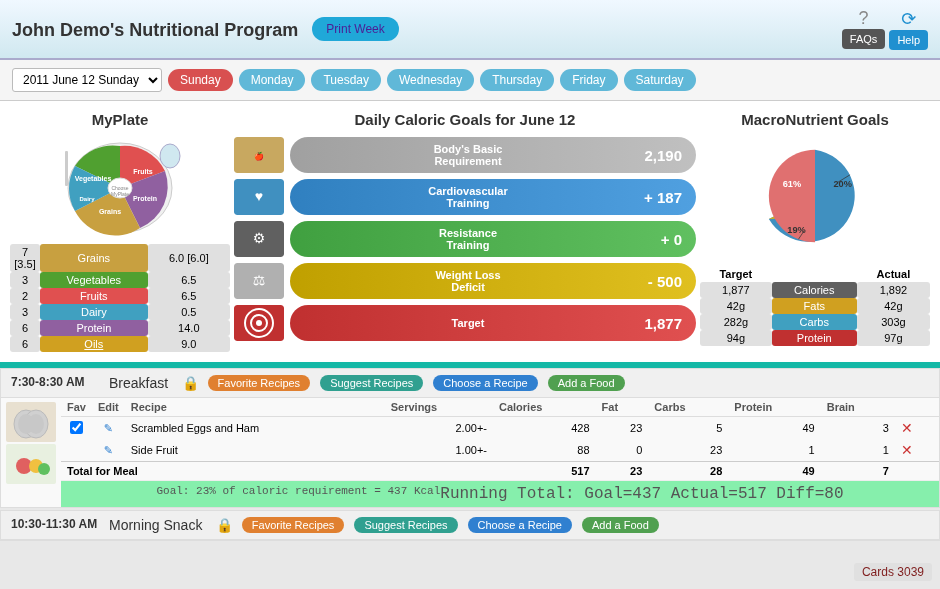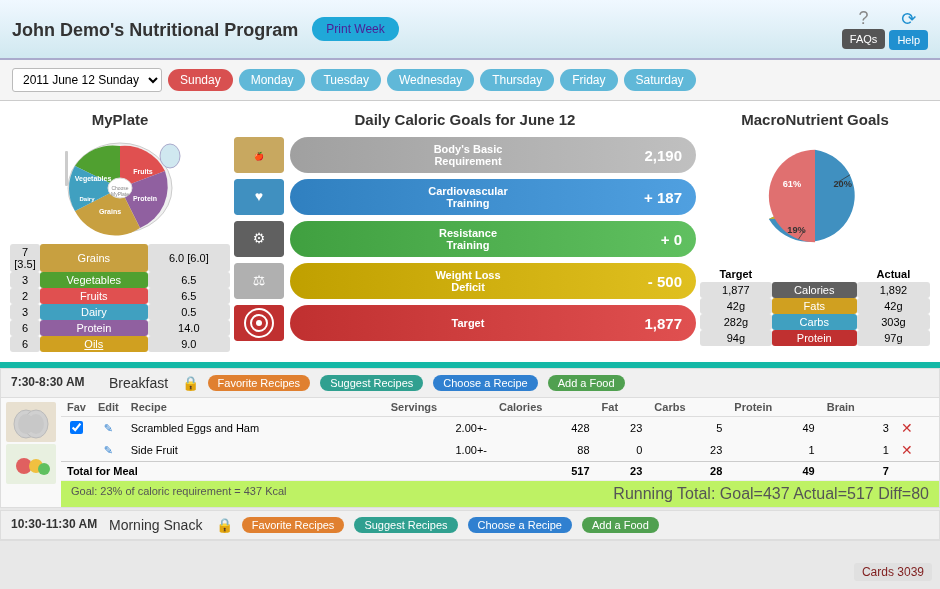--- a/index.html
+++ b/index.html
@@ -77,21 +77,21 @@
     .btn-orange { background: #e08030; }
     .btn-teal { background: #30a090; }
     .btn-blue { background: #3080d0; }
     .btn-green { background: #50a050; }
 
     .meal-table { width: 100%; border-collapse: collapse; font-size: 11px; padding: 4px; }
     .meal-table th { padding: 3px 6px; text-align: left; font-weight: bold; border-bottom: 1px solid #ddd; color: #555; }
     .meal-table td { padding: 3px 6px; }
     .col-right { text-align: right; }
     .total-row td { font-weight: bold; border-top: 1px solid #ccc; }
-    .goal-row { padding: 4px 10px; font-size: 11px; color: #555; display: flex; justify-content: space-between; background: #bef264; border-top: 1px solid #eee; }
+    .goal-row { padding: 4px 10px; font-size: 11px; color: #555; display: flex; justify-content: center; background: #86efac; border-top: 1px solid #eee; font-family: Liberation Mono, monospace; }
     .del-btn { color: #cc3333; font-size: 14px; cursor: pointer; background: none; border: none; }
 
     
     .pie-svg { width: 150px; height: 120px; }
 
     .checkbox-cell { width: 18px; text-align: center; }
     .edit-cell { width: 18px; text-align: center; }
     input[type=checkbox] { cursor: pointer; }
 
     .running-total { font-size: 16px; color: #555; }

